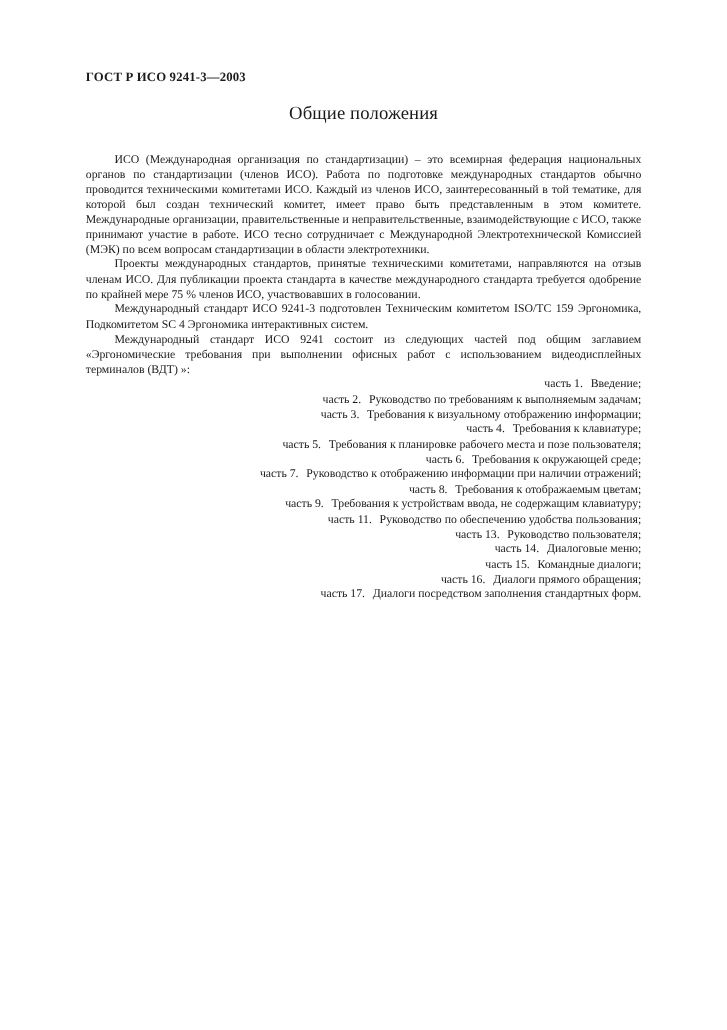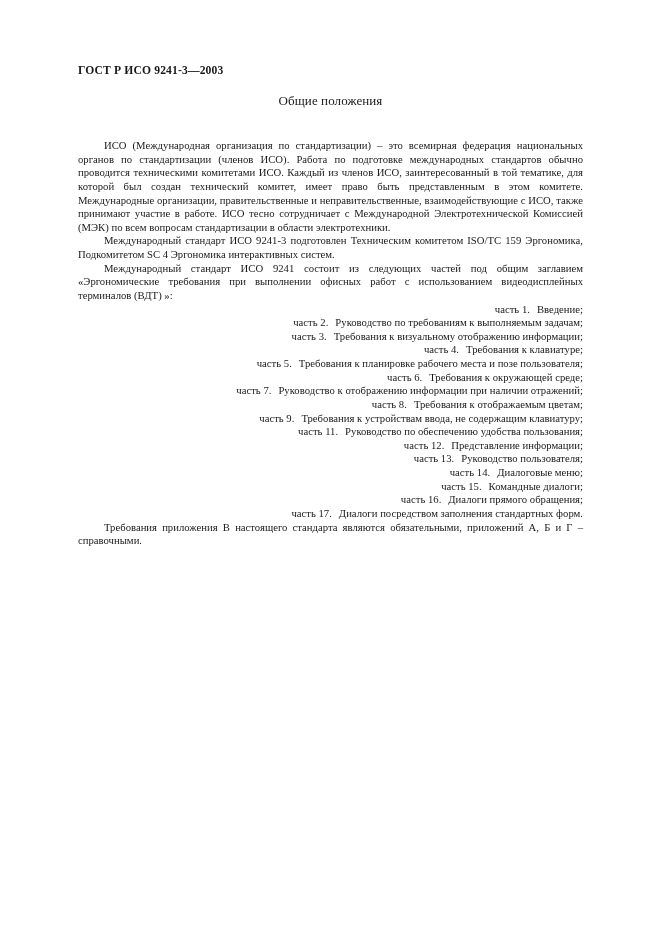--- a/index.html
+++ b/index.html
@@ -30,21 +30,21 @@
     white-space: nowrap;
   }
 
   
   .section-title {
     position: absolute;
     left: 78px;
     top: 93px;
     width: 505px;
     text-align: center;
-    font-size: 13px;
+    font-size: 17px;
     letter-spacing: 0.1px;
   }
 
   
   .text-column {
     position: absolute;
     left: 78px;
     top: 139px;
     width: 505px;
     font-size: 10.7px;
@@ -97,43 +97,42 @@
 <div class="page">
 
   <div class="doc-header">ГОСТ Р ИСО 9241-3—2003</div>
 
   <div class="section-title">Общие положения</div>
 
   <div class="text-column">
 
     <p class="body">ИСО (Международная организация по стандартизации) – это всемирная федерация нацио­нальных органов по стандартизации (членов ИСО). Работа по подготовке международных стандартов обычно проводится техническими комитетами ИСО. Каждый из членов ИСО, заинтересованный в той тематике, для которой был создан технический комитет, имеет право быть представленным в этом комитете. Международные организации, правительственные и неправительственные, взаимо­действующие с ИСО, также принимают участие в работе. ИСО тесно сотрудничает с Международной Электротехнической Комиссией (МЭК) по всем вопросам стандартизации в области электротехники.</p>
 
+    <p class="body">Проекты международных стандартов, принятые техническими комитетами, направляются на отзыв членам ИСО. Для публикации проекта стандарта в качестве международного стандарта требуется одобрение по крайней мере 75 % членов ИСО, участвовавших в голосовании.</p>
 
     <p class="body">Международный стандарт ИСО 9241-3 подготовлен Техническим комитетом ISO/TC 159 Эр­гономика, Подкомитетом SC 4 Эргономика интерактивных систем.</p>
 
     <p class="body">Международный стандарт ИСО 9241 состоит из следующих частей под общим заглавием «Эргономические требования при выполнении офисных работ с использованием видеодисплейных терминалов (ВДТ) »:</p>
 
     <ul class="parts-list" id="parts-list">
         <li><span class="part-label">часть 1.</span><span class="part-gap"></span><span>Введение;</span></li>
         <li><span class="part-label">часть 2.</span><span class="part-gap"></span><span>Руководство по требованиям к выполняемым задачам;</span></li>
         <li><span class="part-label">часть 3.</span><span class="part-gap"></span><span>Требования к визуальному отображению информации;</span></li>
         <li><span class="part-label">часть 4.</span><span class="part-gap"></span><span>Требования к клавиатуре;</span></li>
         <li><span class="part-label">часть 5.</span><span class="part-gap"></span><span>Требования к планировке рабочего места и позе пользователя;</span></li>
         <li><span class="part-label">часть 6.</span><span class="part-gap"></span><span>Требования к окружающей среде;</span></li>
         <li><span class="part-label">часть 7.</span><span class="part-gap"></span><span>Руководство к отображению информации при наличии отражений;</span></li>
         <li><span class="part-label">часть  8.</span><span class="part-gap"></span><span>Требования к отображаемым цветам;</span></li>
         <li><span class="part-label">часть 9.</span><span class="part-gap"></span><span>Требования к устройствам ввода, не содержащим клавиатуру;</span></li>
         <li><span class="part-label">часть 11.</span><span class="part-gap"></span><span>Руководство по обеспечению удобства пользования;</span></li>
-        <li><span class="part-label">часть 12.</span><span class="part-gap"></span><span>Представление информации;</span></li>
         <li><span class="part-label">часть 13.</span><span class="part-gap"></span><span>Руководство пользователя;</span></li>
         <li><span class="part-label">часть  14.</span><span class="part-gap"></span><span>Диалоговые меню;</span></li>
         <li><span class="part-label">часть  15.</span><span class="part-gap"></span><span>Командные диалоги;</span></li>
         <li><span class="part-label">часть 16.</span><span class="part-gap"></span><span>Диалоги прямого обращения;</span></li>
         <li><span class="part-label">часть 17.</span><span class="part-gap"></span><span>Диалоги посредством заполнения стандартных форм.</span></li>
       </ul>
 
-    <p class="body">Требования приложения В настоящего стандарта являются обязательными, приложений А, Б и Г – справочными.</p>
 
   </div>
 
   <div class="folio">IV</div>
 
 </div>
 
 </body></html>

